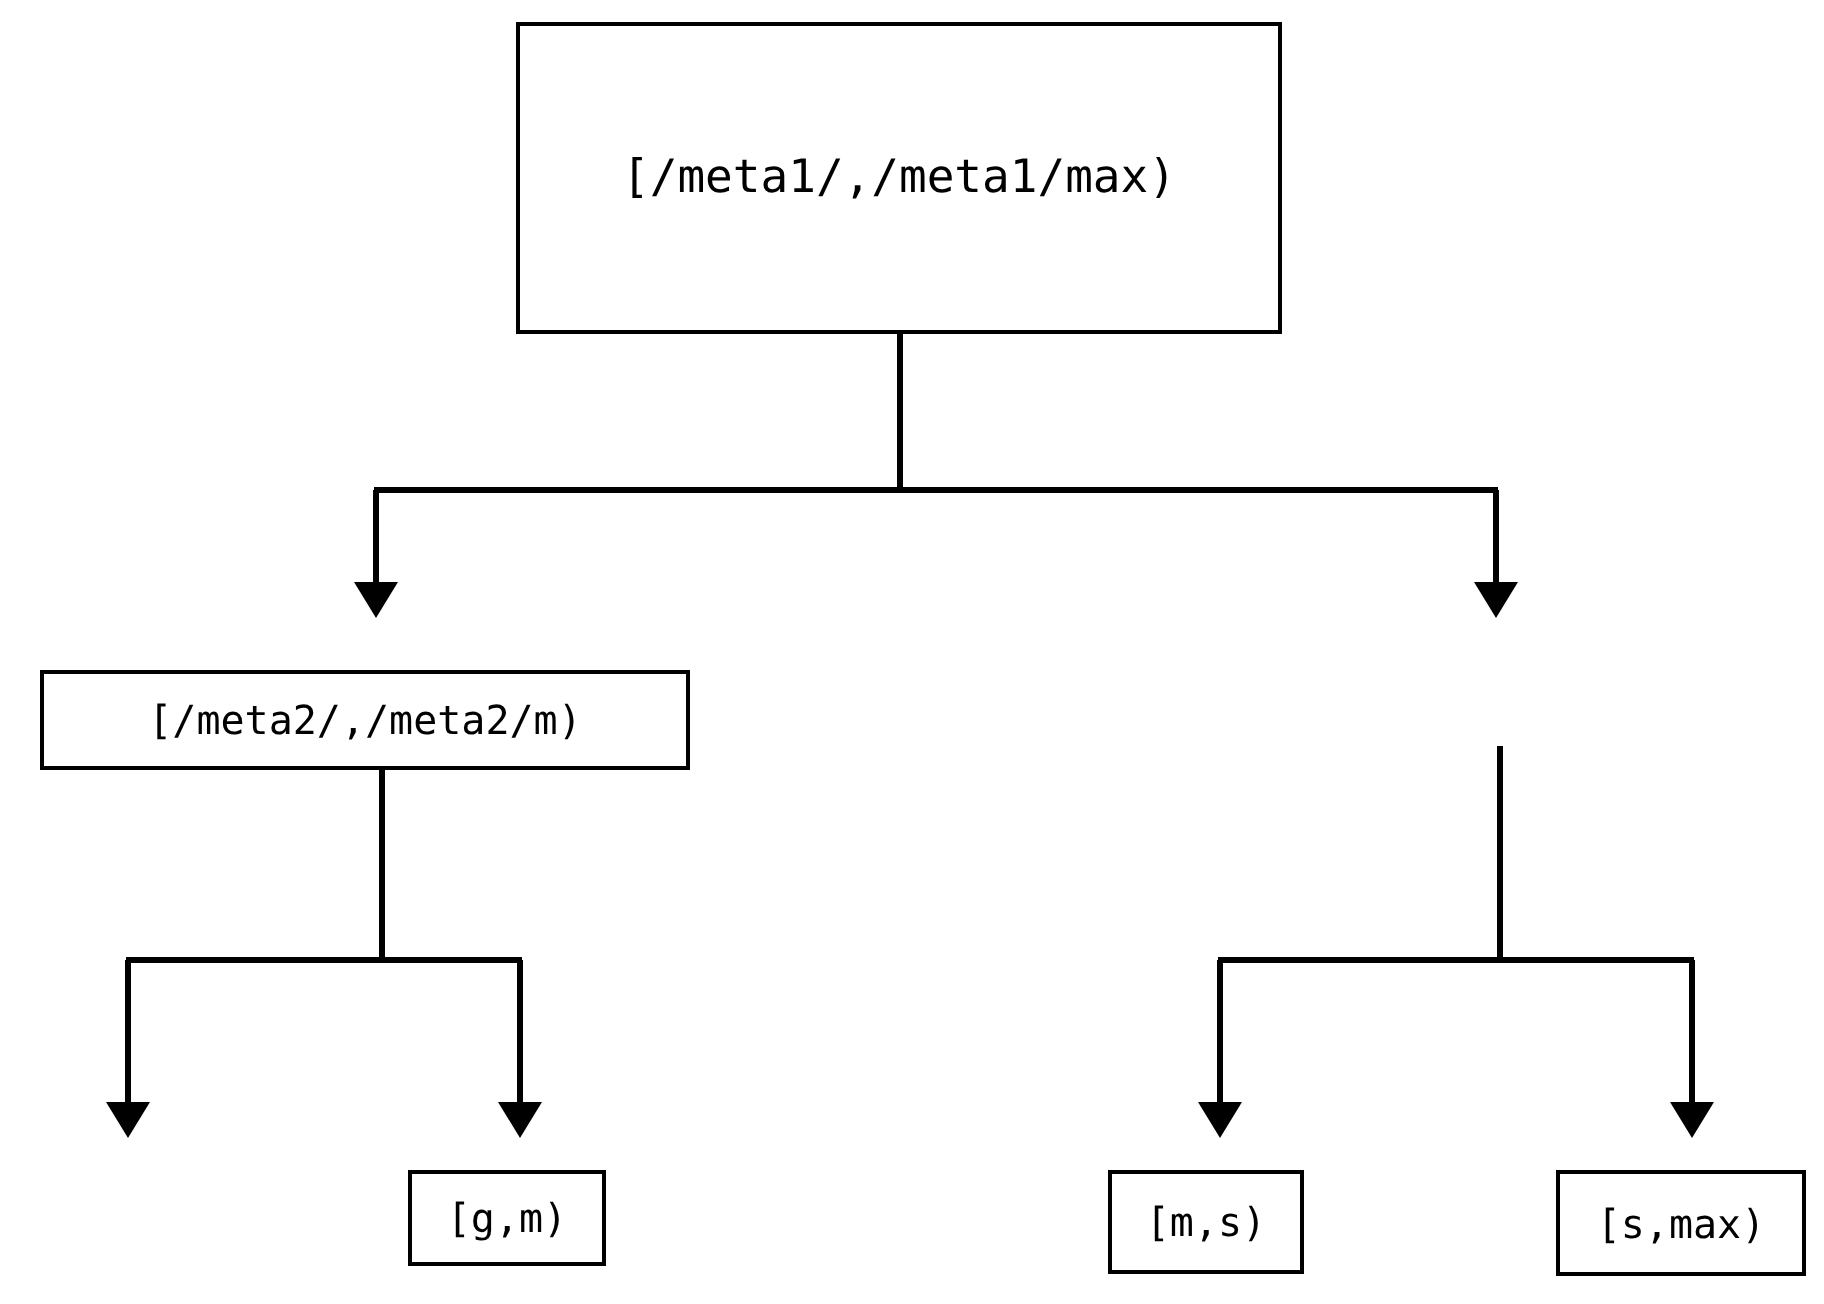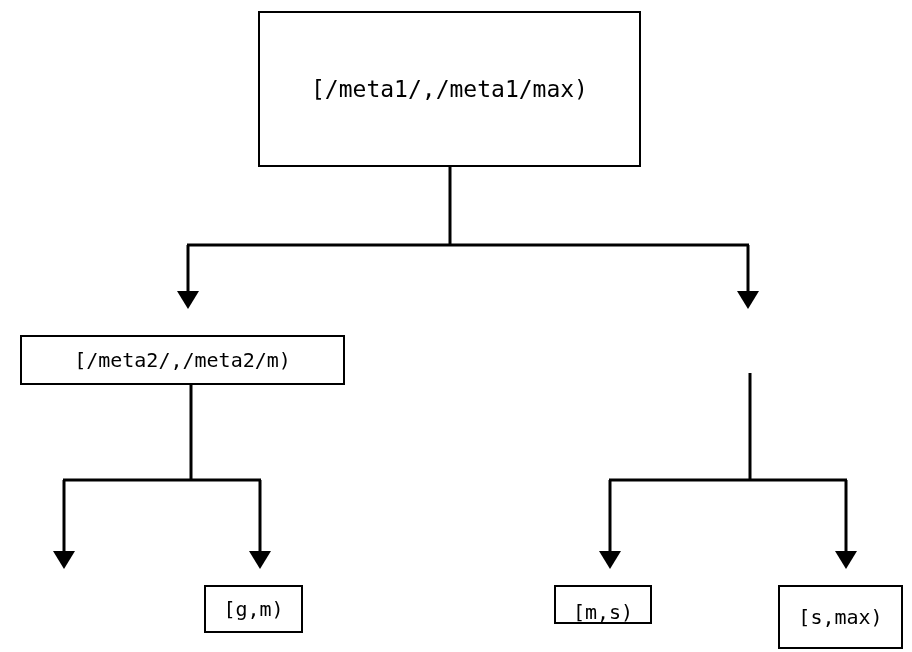--- a/index.html
+++ b/index.html
@@ -40,22 +40,22 @@
     line-height: 1;
     white-space: pre;
   }
   .n-root   { left: 258px; top: 11px;  width: 383px; height: 156px; }
   .n-root .node-label { font-size: 23px; }
   .n-l2a    { left: 20px;  top: 323px; width: 325px; height: 50px; margin-top: 12px; }
   .n-l2b    { left: 580px; top: 323px; width: 321px; height: 50px; }
   .n-l2a .node-label, .n-l2b .node-label { font-size: 20px; }
   .n-leaf1  { left: 8px;   top: 585px; width: 97px;  height: 52px; }
   .n-leaf2  { left: 204px; top: 585px; width: 99px;  height: 48px; }
-  .n-leaf3  { left: 554px; top: 585px; width: 98px;  height: 39px; align-items: flex-end; }
-  .n-leaf4  { left: 778px; top: 585px; width: 125px; height: 64px; }
+  .n-leaf3  { left: 554px; top: 585px; width: 98px;  height: 52px; }
+  .n-leaf4  { left: 778px; top: 585px; width: 125px; height: 53px; }
   .n-leaf1 .node-label, .n-leaf2 .node-label,
   .n-leaf3 .node-label, .n-leaf4 .node-label { font-size: 20px; }
 </style>
 </head>
 <body>
 
 <div id="canvas">
 
   <svg id="edges" viewBox="0 0 912 652" width="912" height="652" xmlns="http://www.w3.org/2000/svg">
     <g fill="none" stroke="#000000" stroke-width="3" stroke-linecap="butt">

